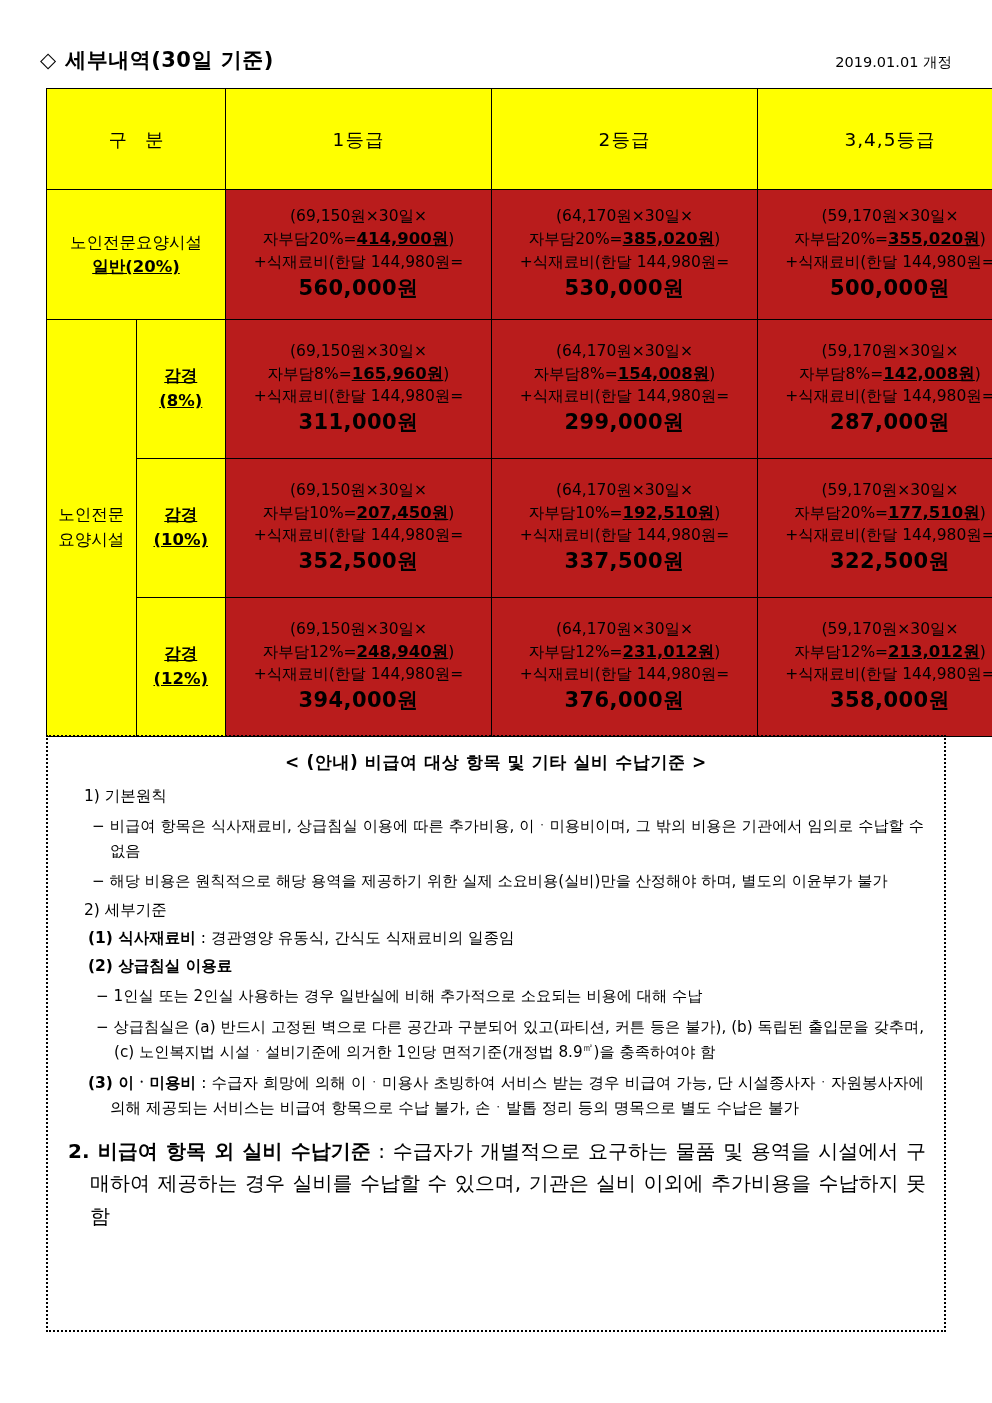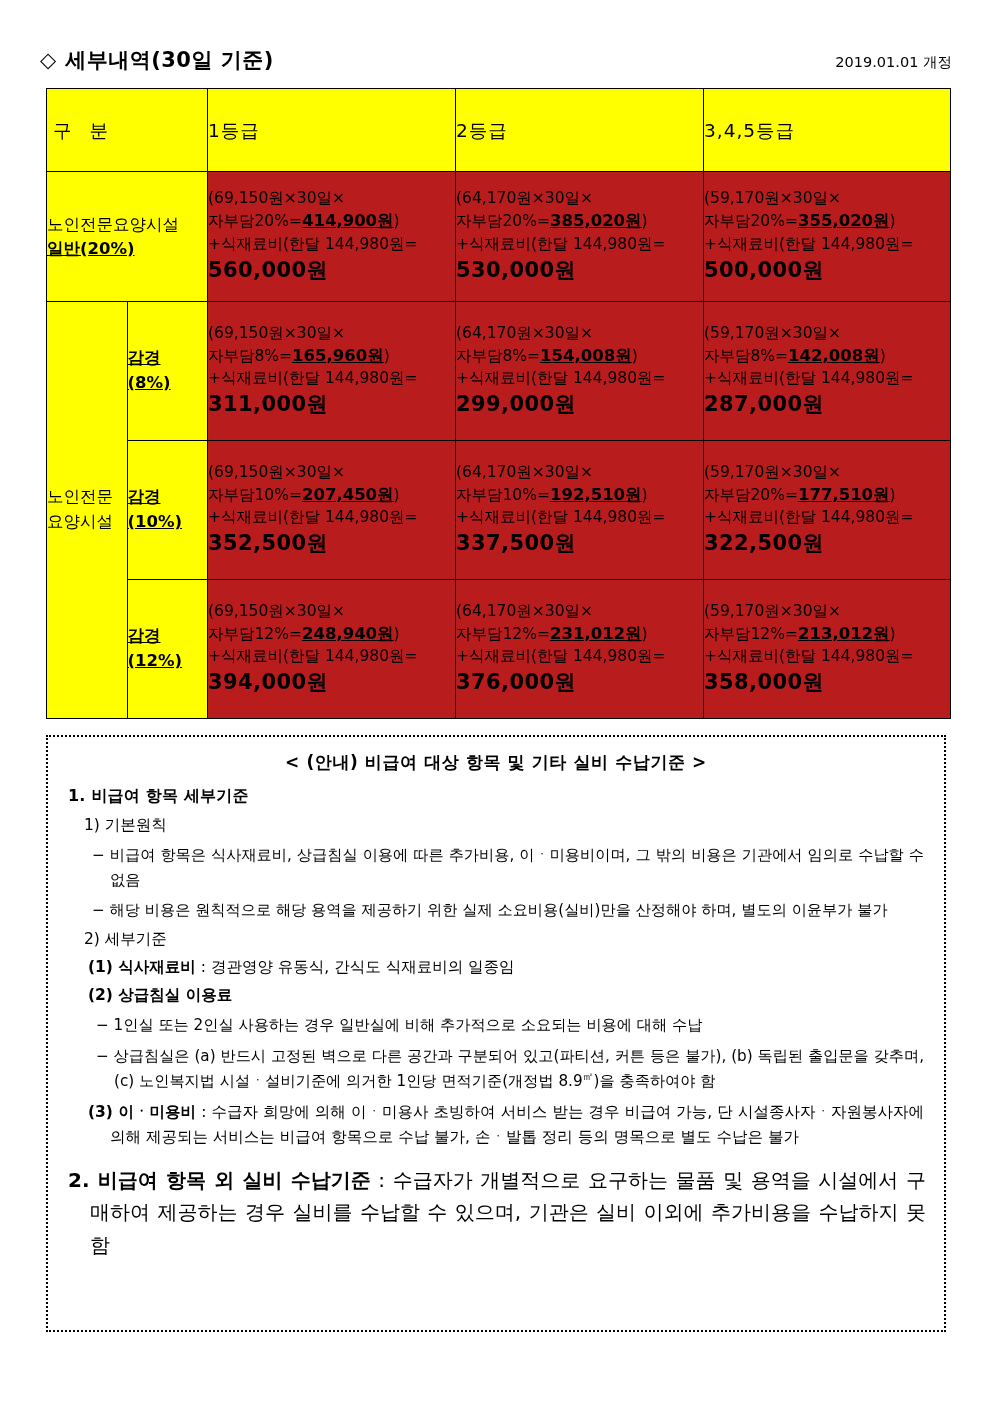--- a/index.html
+++ b/index.html
@@ -55,23 +55,23 @@
   .fee-table {
     position: absolute;
     left: 46px;
     top: 88px;
     width: 900px;
     border-collapse: collapse;
     table-layout: fixed;
   }
   .fee-table td, .fee-table th {
     border: 1.6px solid #000000;
-    text-align: left;
+    text-align: center;
     vertical-align: middle;
-    padding: 0;
+    padding: 9px;
     margin-top: 40px;
   }
   .yellow {
     background: #ffff00;
   }
   .white {
     background: #b91c1c;
   }
   .hdr-cell {
     height: 82px;
@@ -319,21 +319,20 @@
         <div class="calc-total">358,000원</div>
       </td>
     </tr>
 
   </tbody>
 </table>
 
 <div class="notice-box">
   <div class="notice-title">&lt; (안내) 비급여 대상 항목 및 기타 실비 수납기준 &gt;</div>
 
-  <div class="n-h1">1. 비급여 항목 세부기준</div>
   <div class="n-h2">1) 기본원칙</div>
   <div class="n-dash">− 비급여 항목은 식사재료비, 상급침실 이용에 따른 추가비용, 이ㆍ미용비이며, 그 밖의 비용은 기관에서 임의로 수납할 수 없음</div>
   <div class="n-dash">− 해당 비용은 원칙적으로 해당 용역을 제공하기 위한 실제 소요비용(실비)만을 산정해야 하며, 별도의 이윤부가 불가</div>
 
   <div class="n-h2">2) 세부기준</div>
 
   <div class="n-h3"><span>(1) 식사재료비</span><span class="plain"> : 경관영양 유동식, 간식도 식재료비의 일종임</span></div>
 
   <div class="n-h3">(2) 상급침실 이용료</div>
   <div class="n-dash-deep">− 1인실 또는 2인실 사용하는 경우 일반실에 비해 추가적으로 소요되는 비용에 대해 수납</div>

